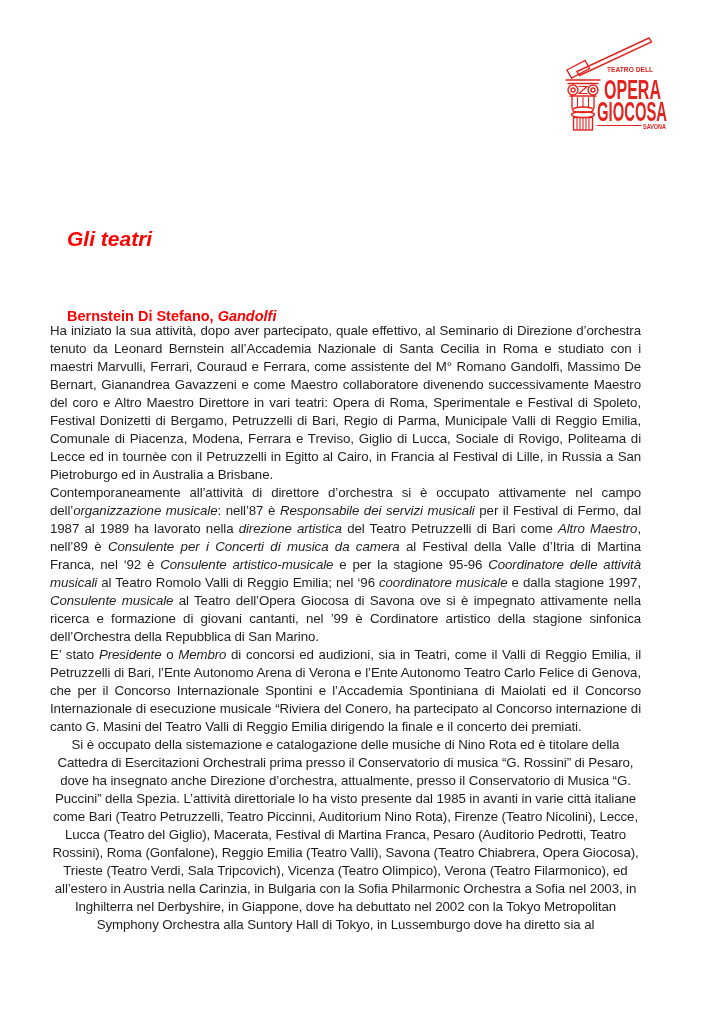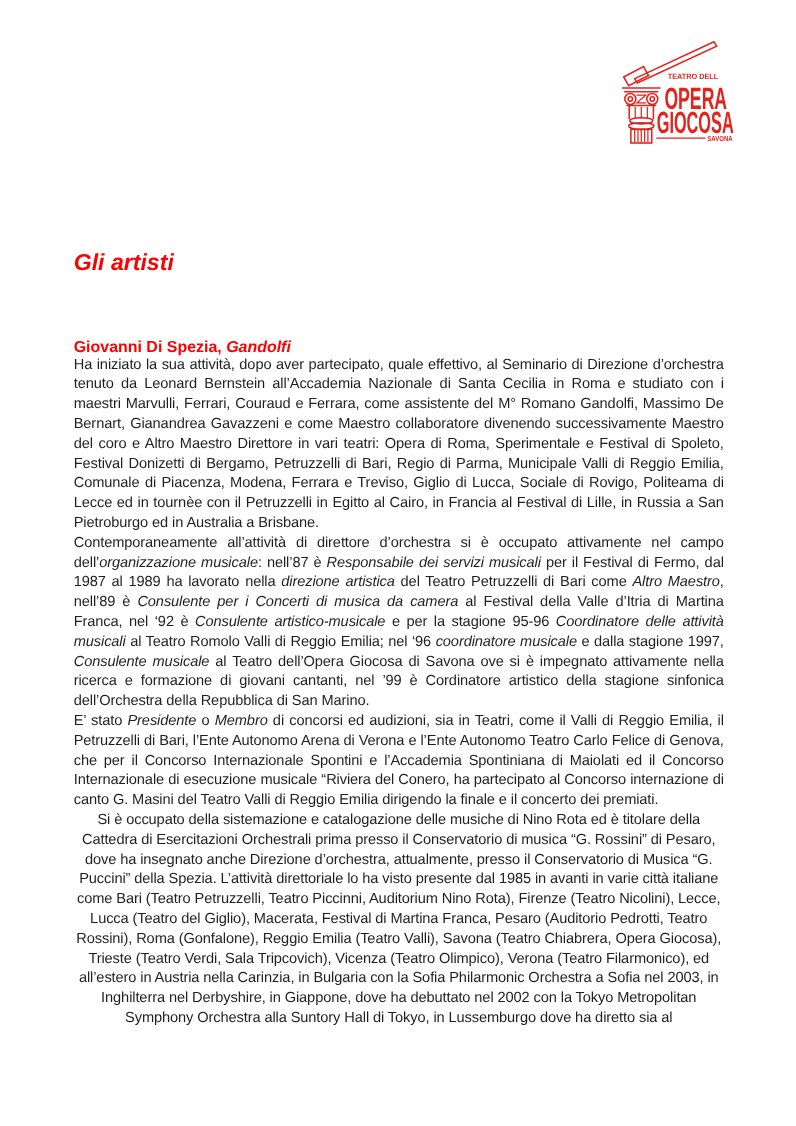--- a/index.html
+++ b/index.html
@@ -30,21 +30,21 @@
     color:var(--accent-red);
   }
   .artist-heading{
     position:absolute;left:67px;top:295px;
     font-size:14.5px;line-height:18px;
     font-weight:bold;
     color:var(--accent-red);
   }
   .artist-heading .role{font-style:italic;}
   .body-text{
-    position:absolute;left:67px;top:322px;width:591px;
+    position:absolute;left:50px;top:322px;width:591px;
     font-size:13.3px;line-height:18px;
     letter-spacing:-0.1px;
     color:var(--body-text);
   }
   .body-text p{margin:0;}
   .para.justify{text-align:justify;text-justify:inter-word;}
   .para.left{text-align:center;}
   .para em{font-style:italic;margin-top:21px;}
 </style>
 </head>
@@ -88,23 +88,23 @@
       </g>
       <g fill="currentColor">
         <text x="45" y="35.5" font-size="7" textLength="46" lengthAdjust="spacingAndGlyphs">TEATRO DELL</text>
         <text x="42" y="63" font-size="28" textLength="57" lengthAdjust="spacingAndGlyphs">OPERA</text>
         <text x="35" y="84.5" font-size="28" textLength="70" lengthAdjust="spacingAndGlyphs">GIOCOSA</text>
         <text x="81" y="92.5" font-size="6.5" textLength="23" lengthAdjust="spacingAndGlyphs">SAVONA</text>
       </g>
     </svg>
   </div>
 
-  <h1 class="page-title">Gli artisti</h1>
+  <h1 class="page-title">Gli teatri</h1>
 
-  <h2 class="artist-heading"><span>Giovanni Di Spezia,</span><span class="role">&nbsp;<em>Gandolfi</em></span></h2>
+  <h2 class="artist-heading"><span>Bernstein Di Stefano,</span><span class="role">&nbsp;<em>Gandolfi</em></span></h2>
 
   <div class="body-text">
       <p class="para justify"><span>Ha iniziato la sua attività, dopo aver partecipato, quale effettivo, al Seminario di Direzione d’orchestra tenuto da Leonard Bernstein all’Accademia Nazionale di Santa Cecilia in Roma e studiato con i maestri Marvulli, Ferrari, Couraud e Ferrara, come assistente del M° Romano Gandolfi, Massimo De Bernart, Gianandrea Gavazzeni e come Maestro collaboratore divenendo successivamente Maestro del coro e Altro Maestro Direttore in vari teatri: Opera di Roma, Sperimentale e Festival di Spoleto, Festival Donizetti di Bergamo, Petruzzelli di Bari, Regio di Parma, Municipale Valli di Reggio Emilia, Comunale di Piacenza, Modena, Ferrara e Treviso, Giglio di Lucca, Sociale di Rovigo, Politeama di Lecce ed in tournèe con il Petruzzelli in Egitto al Cairo, in Francia al Festival di Lille, in Russia a San Pietroburgo ed in Australia a Brisbane.</span></p>
       <p class="para justify"><span>Contemporaneamente all’attività di direttore d’orchestra si è occupato attivamente nel campo dell’</span><em>organizzazione musicale</em><span>: nell’87 è </span><em>Responsabile dei servizi musicali</em><span> per il Festival di Fermo, dal 1987 al 1989 ha lavorato nella </span><em>direzione artistica</em><span> del Teatro Petruzzelli di Bari come </span><em>Altro Maestro</em><span>, nell’89 è </span><em>Consulente per i Concerti di musica da camera</em><span> al Festival della Valle d’Itria di Martina Franca, nel ‘92 è </span><em>Consulente artistico-musicale</em><span> e per la stagione 95-96 </span><em>Coordinatore delle attività musicali</em><span> al Teatro Romolo Valli di Reggio Emilia; nel ‘96 </span><em>coordinatore musicale</em><span> e dalla stagione 1997, </span><em>Consulente musicale</em><span> al Teatro dell’Opera Giocosa di Savona ove si è impegnato attivamente nella ricerca e formazione di giovani cantanti, nel ’99 è Cordinatore artistico della stagione sinfonica dell’Orchestra della Repubblica di San Marino.</span></p>
       <p class="para justify"><span>E’ stato </span><em>Presidente</em><span> o </span><em>Membro</em><span> di concorsi ed audizioni, sia in Teatri, come il Valli di Reggio Emilia, il Petruzzelli di Bari, l’Ente Autonomo Arena di Verona e l’Ente Autonomo Teatro Carlo Felice di Genova, che per il Concorso Internazionale Spontini e l’Accademia Spontiniana di Maiolati ed il Concorso Internazionale di esecuzione musicale “Riviera del Conero, ha partecipato al Concorso internazione di canto G. Masini del Teatro Valli di Reggio Emilia dirigendo la finale e il concerto dei premiati.</span></p>
       <p class="para left"><span>Si è occupato della sistemazione e catalogazione delle musiche di Nino Rota ed è titolare della Cattedra di Esercitazioni Orchestrali prima presso il Conservatorio di musica “G. Rossini” di Pesaro, dove ha insegnato anche Direzione d’orchestra, attualmente, presso il Conservatorio di Musica “G. Puccini” della Spezia. L’attività direttoriale lo ha visto presente dal 1985 in avanti in varie città italiane come Bari (Teatro Petruzzelli, Teatro Piccinni, Auditorium Nino Rota), Firenze (Teatro Nicolini), Lecce, Lucca (Teatro del Giglio), Macerata, Festival di Martina Franca, Pesaro (Auditorio Pedrotti, Teatro Rossini), Roma (Gonfalone), Reggio Emilia (Teatro Valli), Savona (Teatro Chiabrera, Opera Giocosa), Trieste (Teatro Verdi, Sala Tripcovich), Vicenza (Teatro Olimpico), Verona (Teatro Filarmonico), ed all’estero in Austria nella Carinzia, in Bulgaria con la Sofia Philarmonic Orchestra a Sofia nel 2003, in Inghilterra nel Derbyshire, in Giappone, dove ha debuttato nel 2002 con la Tokyo Metropolitan Symphony Orchestra alla Suntory Hall di Tokyo, in Lussemburgo dove ha diretto sia al</span></p>
     </div>
 
 </div>
 

